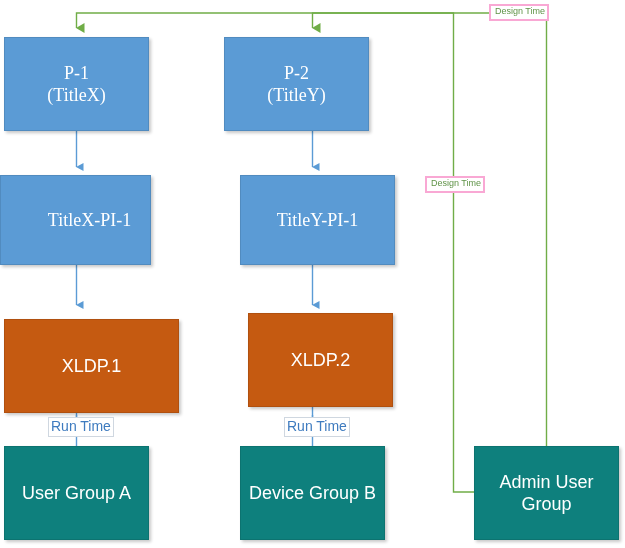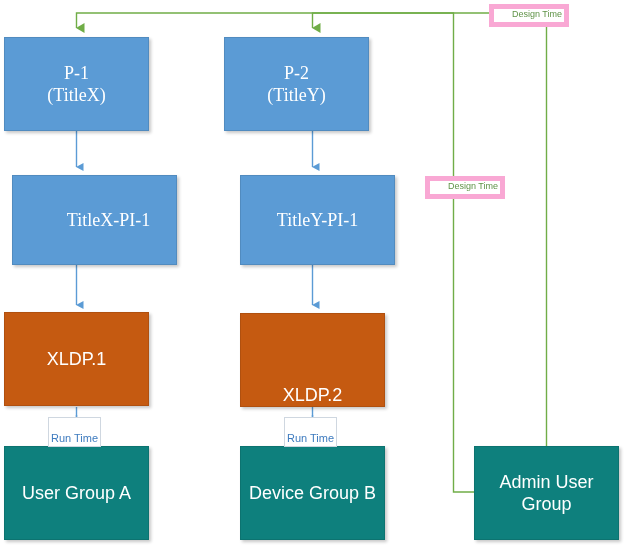--- a/index.html
+++ b/index.html
@@ -53,29 +53,29 @@
     position: absolute;
     background: #ffffff;
     box-sizing: border-box;
     z-index: 4;
     white-space: nowrap;
     font-family: "Liberation Sans", sans-serif;
     line-height: 1.1;
   }
   .edge-label.design {
     color: #5F9347;
-    border: 5px solid #f9a8d4;
+    border: 2px solid #f9a8d4;
     font-size: 9px;
-    padding: 1px 2px 2px 18px;
+    padding: 1px 2px 2px 4px;
   }
   .edge-label.run {
     color: #3E7BBF;
     border: 1px solid #cfd7e0;
-    font-size: 11px;
-    padding: 14px 2px 2px 2px;
+    font-size: 14px;
+    padding: 1px 2px 2px 2px;
   }
 </style>
 </head>
 <body>
 
 <div id="canvas">
 
   <svg class="svg-layer" viewBox="0 0 625 548" width="625" height="548" xmlns="http://www.w3.org/2000/svg">
     <defs>
       <marker id="arrow-blue" markerWidth="9" markerHeight="9" refX="4.5" refY="7.5" orient="auto" markerUnits="userSpaceOnUse">
@@ -127,33 +127,33 @@
   <div class="node blue" style="left:4px; top:37px; width:145px; height:94px;">
     <span class="node-label">P-1
 (TitleX)</span>
   </div>
 
   <div class="node blue" style="left:224px; top:37px; width:145px; height:94px;">
     <span class="node-label">P-2
 (TitleY)</span>
   </div>
 
-  <div class="node blue" style="left:12px; top:175px; width:165px; height:90px;padding-left:28px;">
+  <div class="node blue" style="left:0; top:175px; width:151px; height:90px;padding-left:28px;">
     <span class="node-label">TitleX-PI-1</span>
   </div>
 
   <div class="node blue" style="left:240px; top:175px; width:155px; height:90px;">
     <span class="node-label">TitleY-PI-1</span>
   </div>
 
-  <div class="node orange" style="left:4px; top:312px; width:145px; height:94px;">
+  <div class="node orange" style="left:4px; top:319px; width:175px; height:94px;">
     <span class="node-label">XLDP.1</span>
   </div>
 
-  <div class="node orange" style="left:240px; top:313px; width:145px; height:94px;align-items:flex-end;">
+  <div class="node orange" style="left:248px; top:313px; width:145px; height:94px;">
     <span class="node-label">XLDP.2</span>
   </div>
 
   <div class="node teal" style="left:4px; top:446px; width:145px; height:94px;">
     <span class="node-label">User Group A</span>
   </div>
 
   <div class="node teal" style="left:240px; top:446px; width:145px; height:94px;">
     <span class="node-label">Device Group B</span>
   </div>

